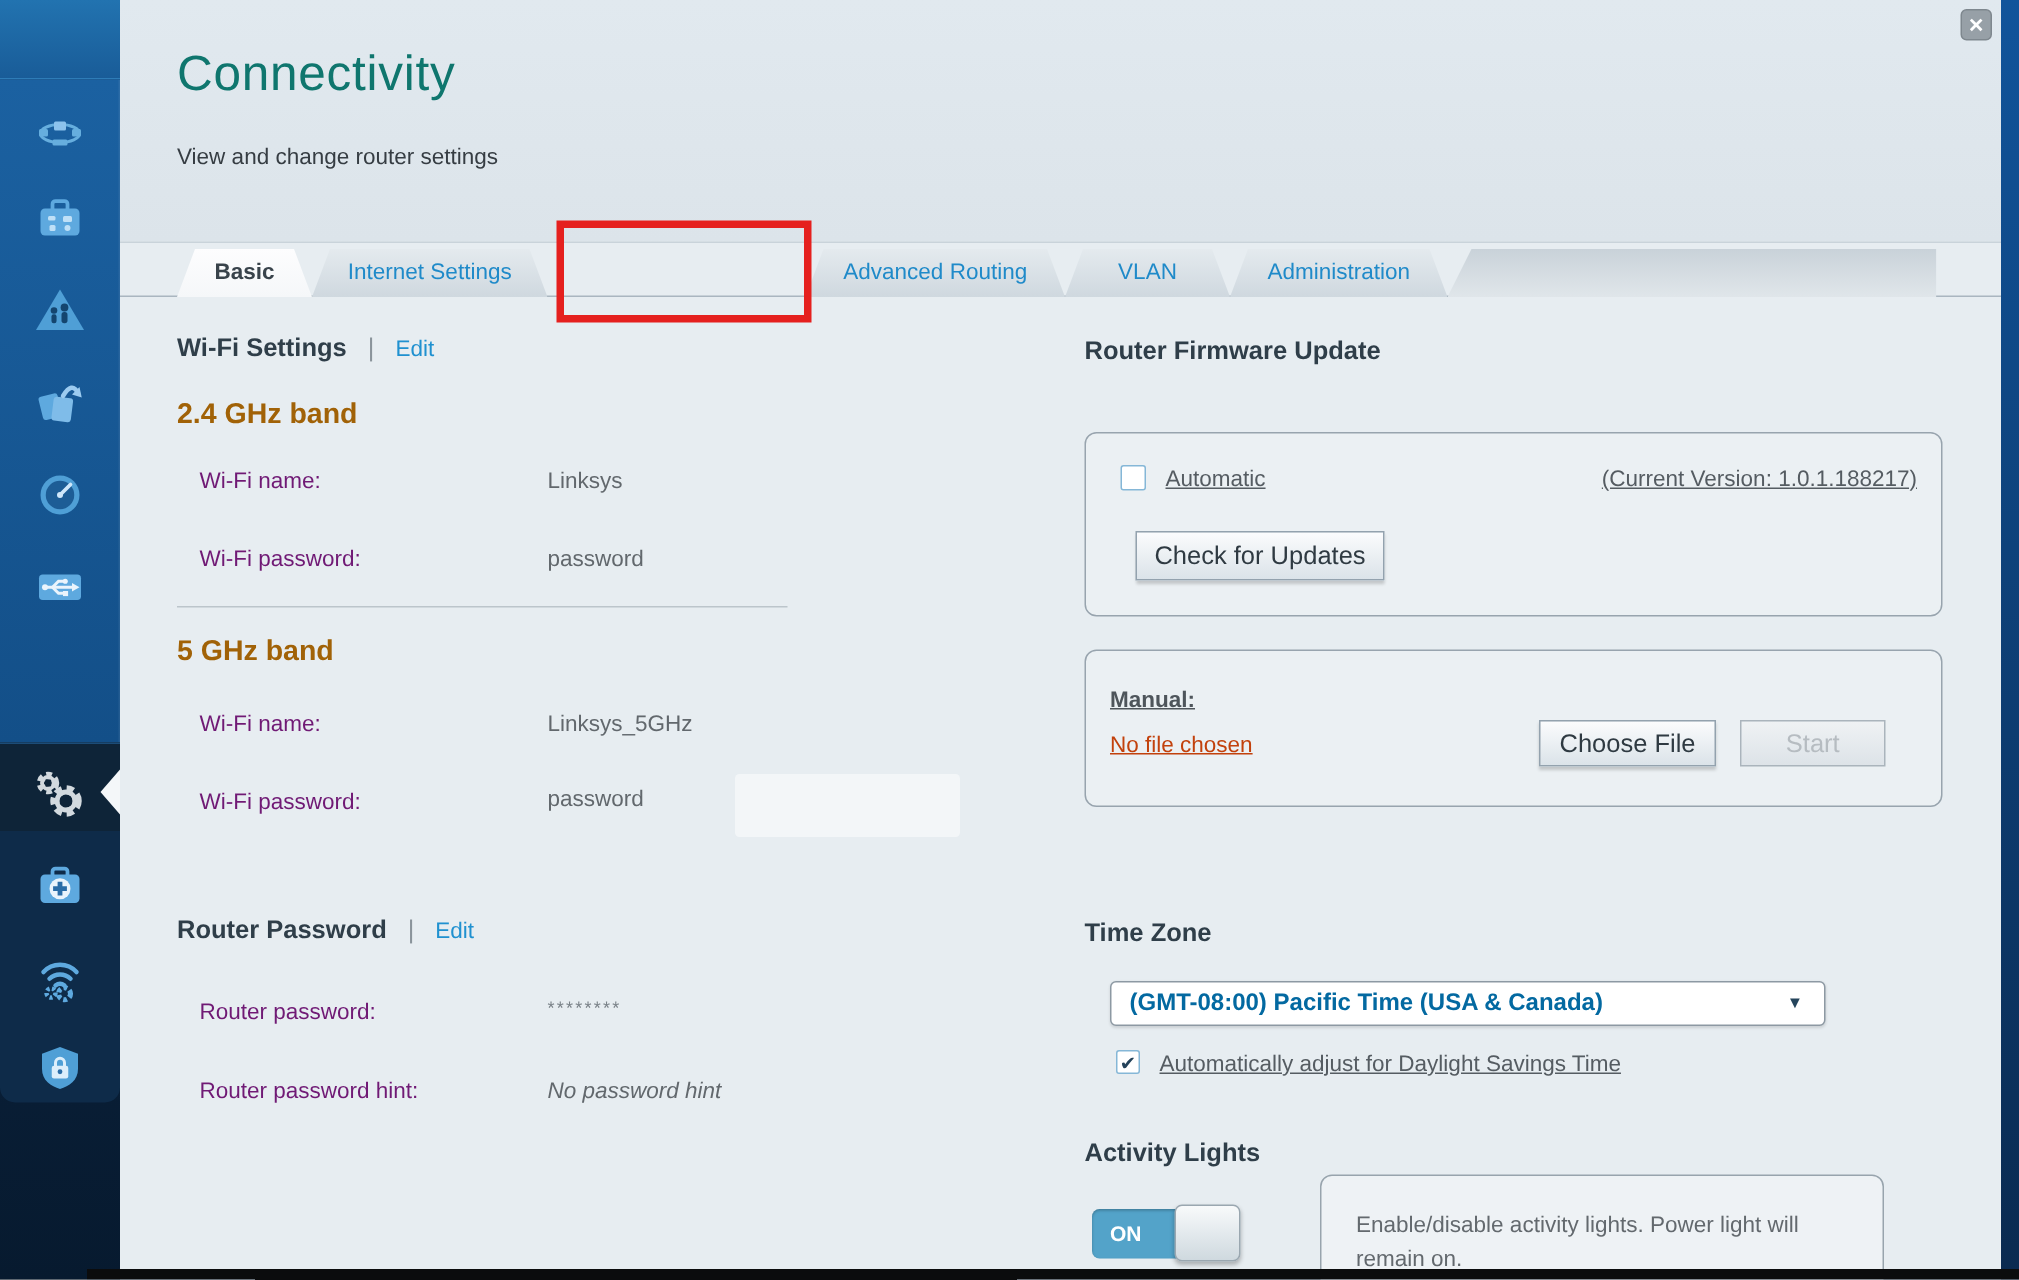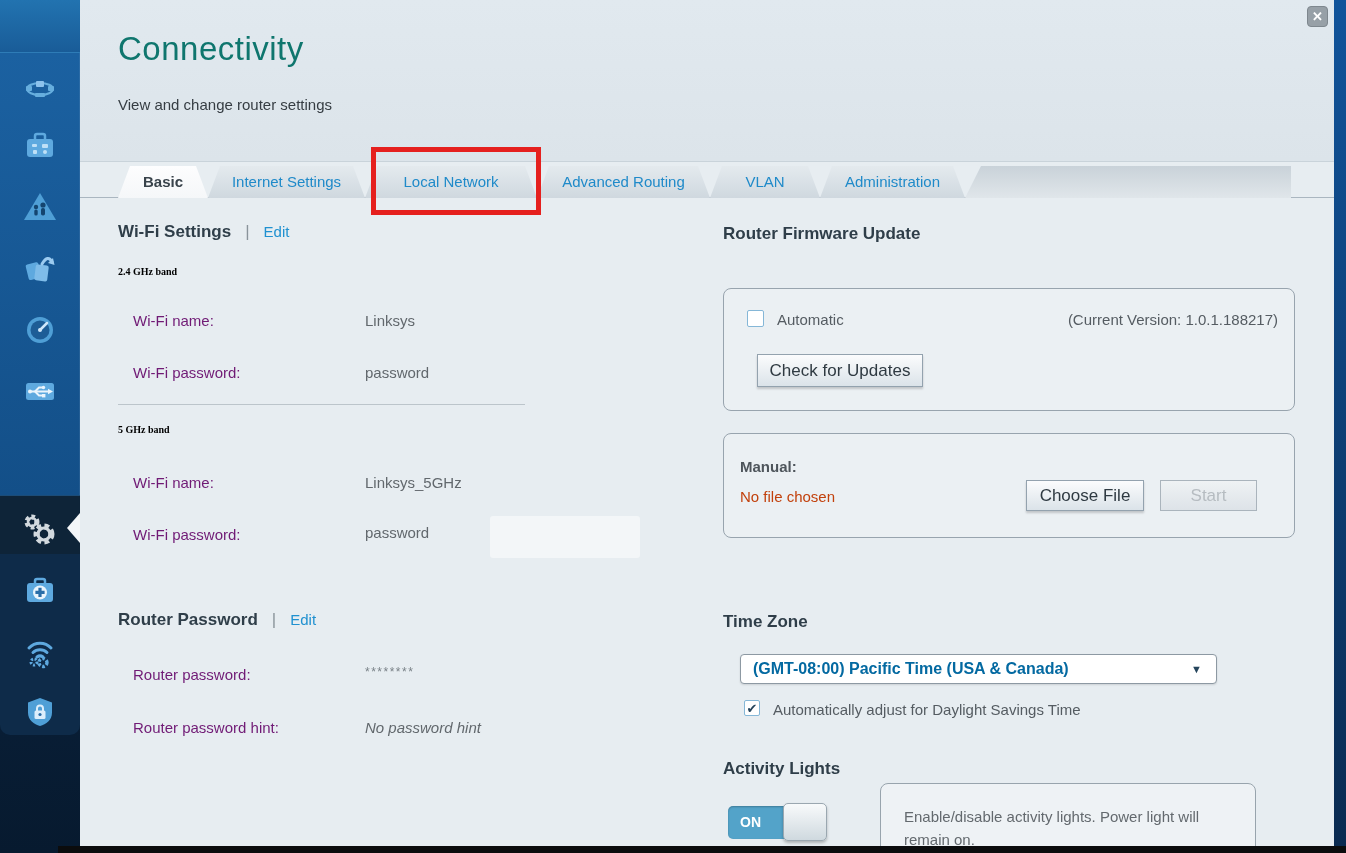--- a/index.html
+++ b/index.html
@@ -42,33 +42,33 @@
        clip-path:polygon(12px 0,calc(100% - 12px) 0,100% 100%,0 100%);cursor:pointer;}
   .tab-inactive{background:linear-gradient(180deg,#e4eaee 0%,#cfd8df 100%);color:#1f8ac9;}
   .tab-active{background:linear-gradient(180deg,#fdfdfe,#f5f7f9);color:#39434b;font-weight:bold;}
   .tab-band{top:166px;height:32px;background:linear-gradient(180deg,#c9d2d9,#e0e6ea);
             clip-path:polygon(16px 0,100% 0,100% 100%,0 100%);}
 
   
   .section-head{font-size:17px;font-weight:bold;color:#2f3e49;display:flex;gap:14px;align-items:baseline;}
   .pipe{color:#8a949b;font-weight:normal;}
   .edit-link{color:#2091d0;font-weight:normal;font-size:15px;cursor:pointer;}
-  .band-head{font-size:10px;font-weight:bold;color:#000000;font-family:Liberation Serif, serif;}
+  .band-head{font-size:19px;font-weight:bold;color:#a16207;}
   .row-label{font-size:15px;color:#701a75;text-align:right;}
   .row-value{font-size:15px;color:#62686d;}
   .divider{height:1px;background:#bcc5cb;}
   .stars{font-size:12px;letter-spacing:1.5px;color:#7a8288;}
   .hint-italic{font-style:italic;}
   .field-glow{background:rgba(255,255,255,.5);border-radius:3px;}
 
   
   .panel-box{border:1px solid #98a4ae;border-radius:8px;background:rgba(255,255,255,.18);box-sizing:border-box;}
   .chk{width:17px;height:17px;background:#fff;border:1px solid #85b7d7;border-radius:2px;
        box-sizing:border-box;cursor:pointer;text-align:center;line-height:15px;font-size:13px;color:#23425a;}
-  .lbl{font-size:15px;color:#555c62;}
+  .lbl{font-size:15px;color:#555c62;text-decoration:underline;}
   .btn{background:linear-gradient(180deg,#fbfcfd,#dbe3e9);border:1px solid #93a2ae;border-radius:0;
        box-shadow:0 2px 2px rgba(0,0,0,.18);font-size:17px;color:#2f3a42;text-align:center;
        font-family:"Liberation Sans",sans-serif;cursor:pointer;box-sizing:border-box;}
   .btn-disabled{background:linear-gradient(180deg,#eff2f4,#dde3e8);border:1px solid #aab4bc;
                 box-shadow:none;color:#b6bcc1;}
   .select-box{background:#fff;border:1px solid #8d99a3;border-radius:4px;box-sizing:border-box;
               box-shadow:0 1px 2px rgba(0,0,0,.12);cursor:pointer;display:flex;align-items:center;}
   .select-text{font-size:16px;font-weight:bold;color:#0369a1;padding-left:12px;flex:1;
                white-space:nowrap;overflow:hidden;}
   .select-caret{font-size:11px;color:#25455c;padding-right:14px;}
@@ -197,21 +197,20 @@
 
   <div class="abs main-bg"></div>
   <div class="abs header-band"></div>
   <div class="abs page-title">Connectivity</div>
   <div class="abs page-subtitle">View and change router settings</div>
   <div class="abs close-btn">✕</div>
 
   <div class="abs tabstrip-line"></div>
   <div class="abs tab tab-active" style="left:118px;width:90px">Basic</div>
   <div class="abs tab tab-inactive" style="left:208px;width:157px">Internet Settings</div>
-  <div class="abs tab tab-inactive" style="left:365px;width:172px">Local Network</div>
   <div class="abs tab tab-inactive" style="left:537px;width:173px">Advanced Routing</div>
   <div class="abs tab tab-inactive" style="left:710px;width:110px">VLAN</div>
   <div class="abs tab tab-inactive" style="left:820px;width:145px">Administration</div>
   <div class="abs tab-band" style="left:965px;width:326px"></div>
 
   <div class="abs annotation"></div>
 
   <div class="abs section-head" style="left:118px;top:222px">
     <span>Wi-Fi Settings</span>
     <span class="pipe">|</span>

